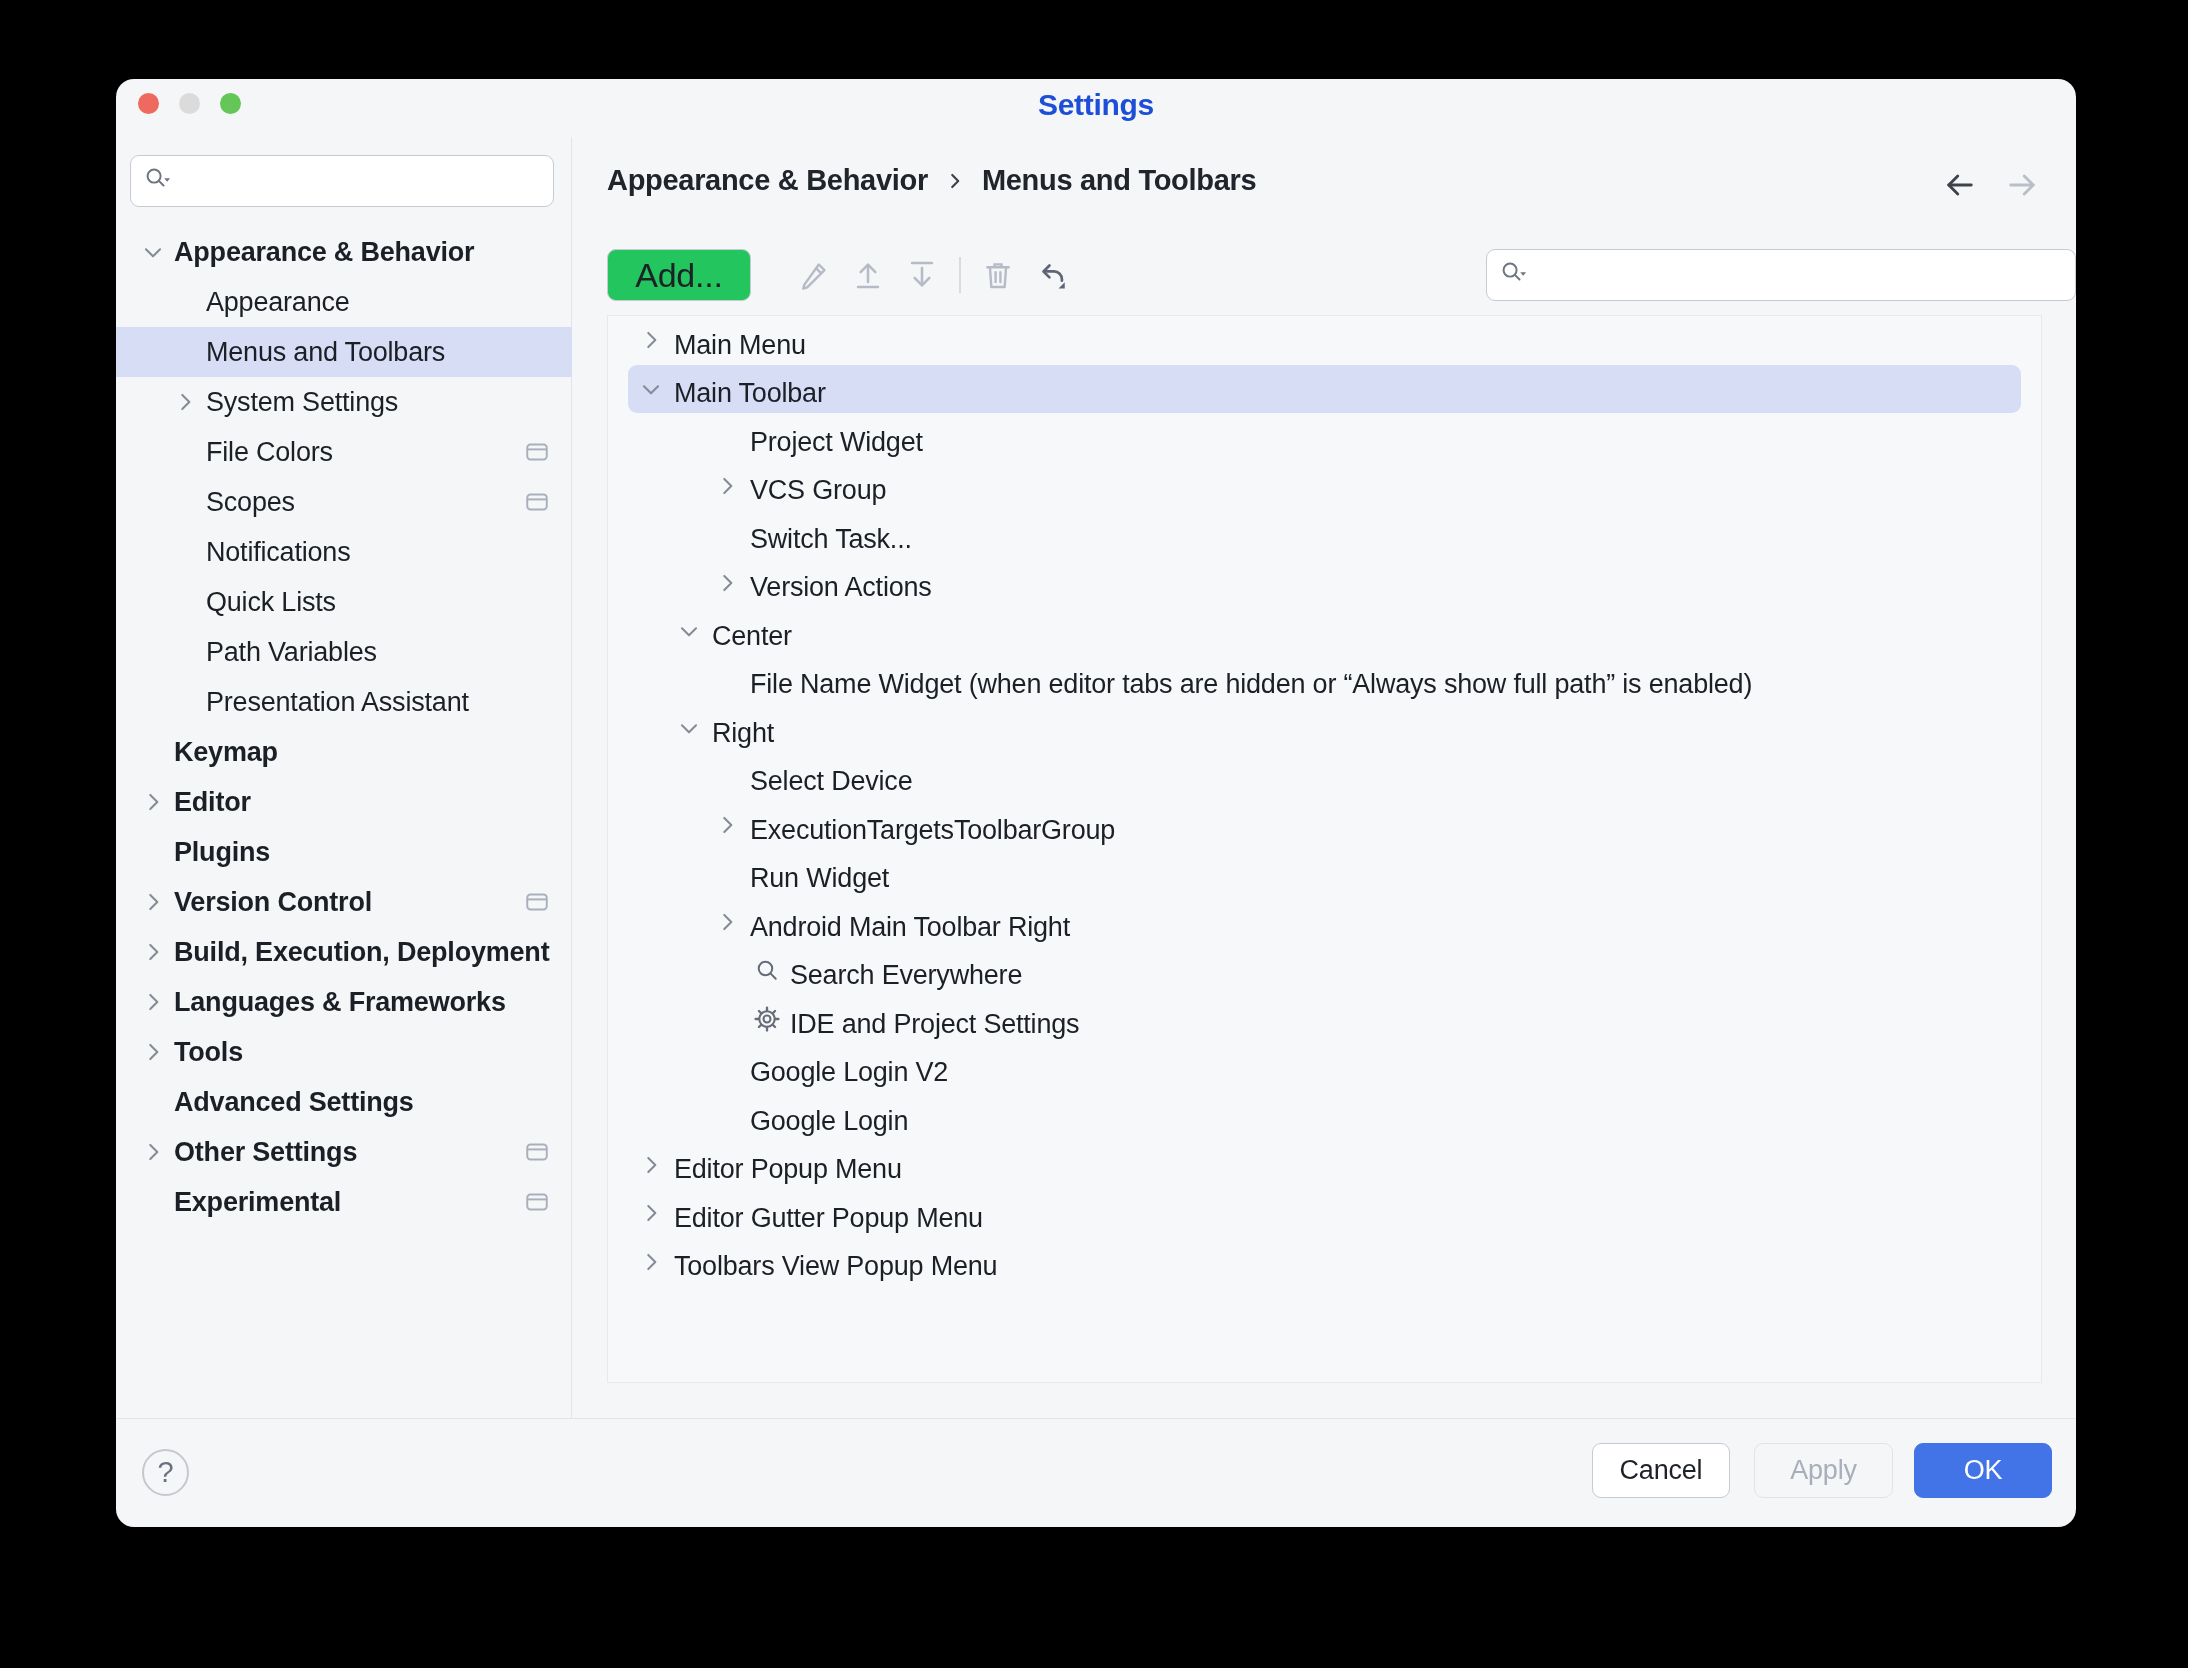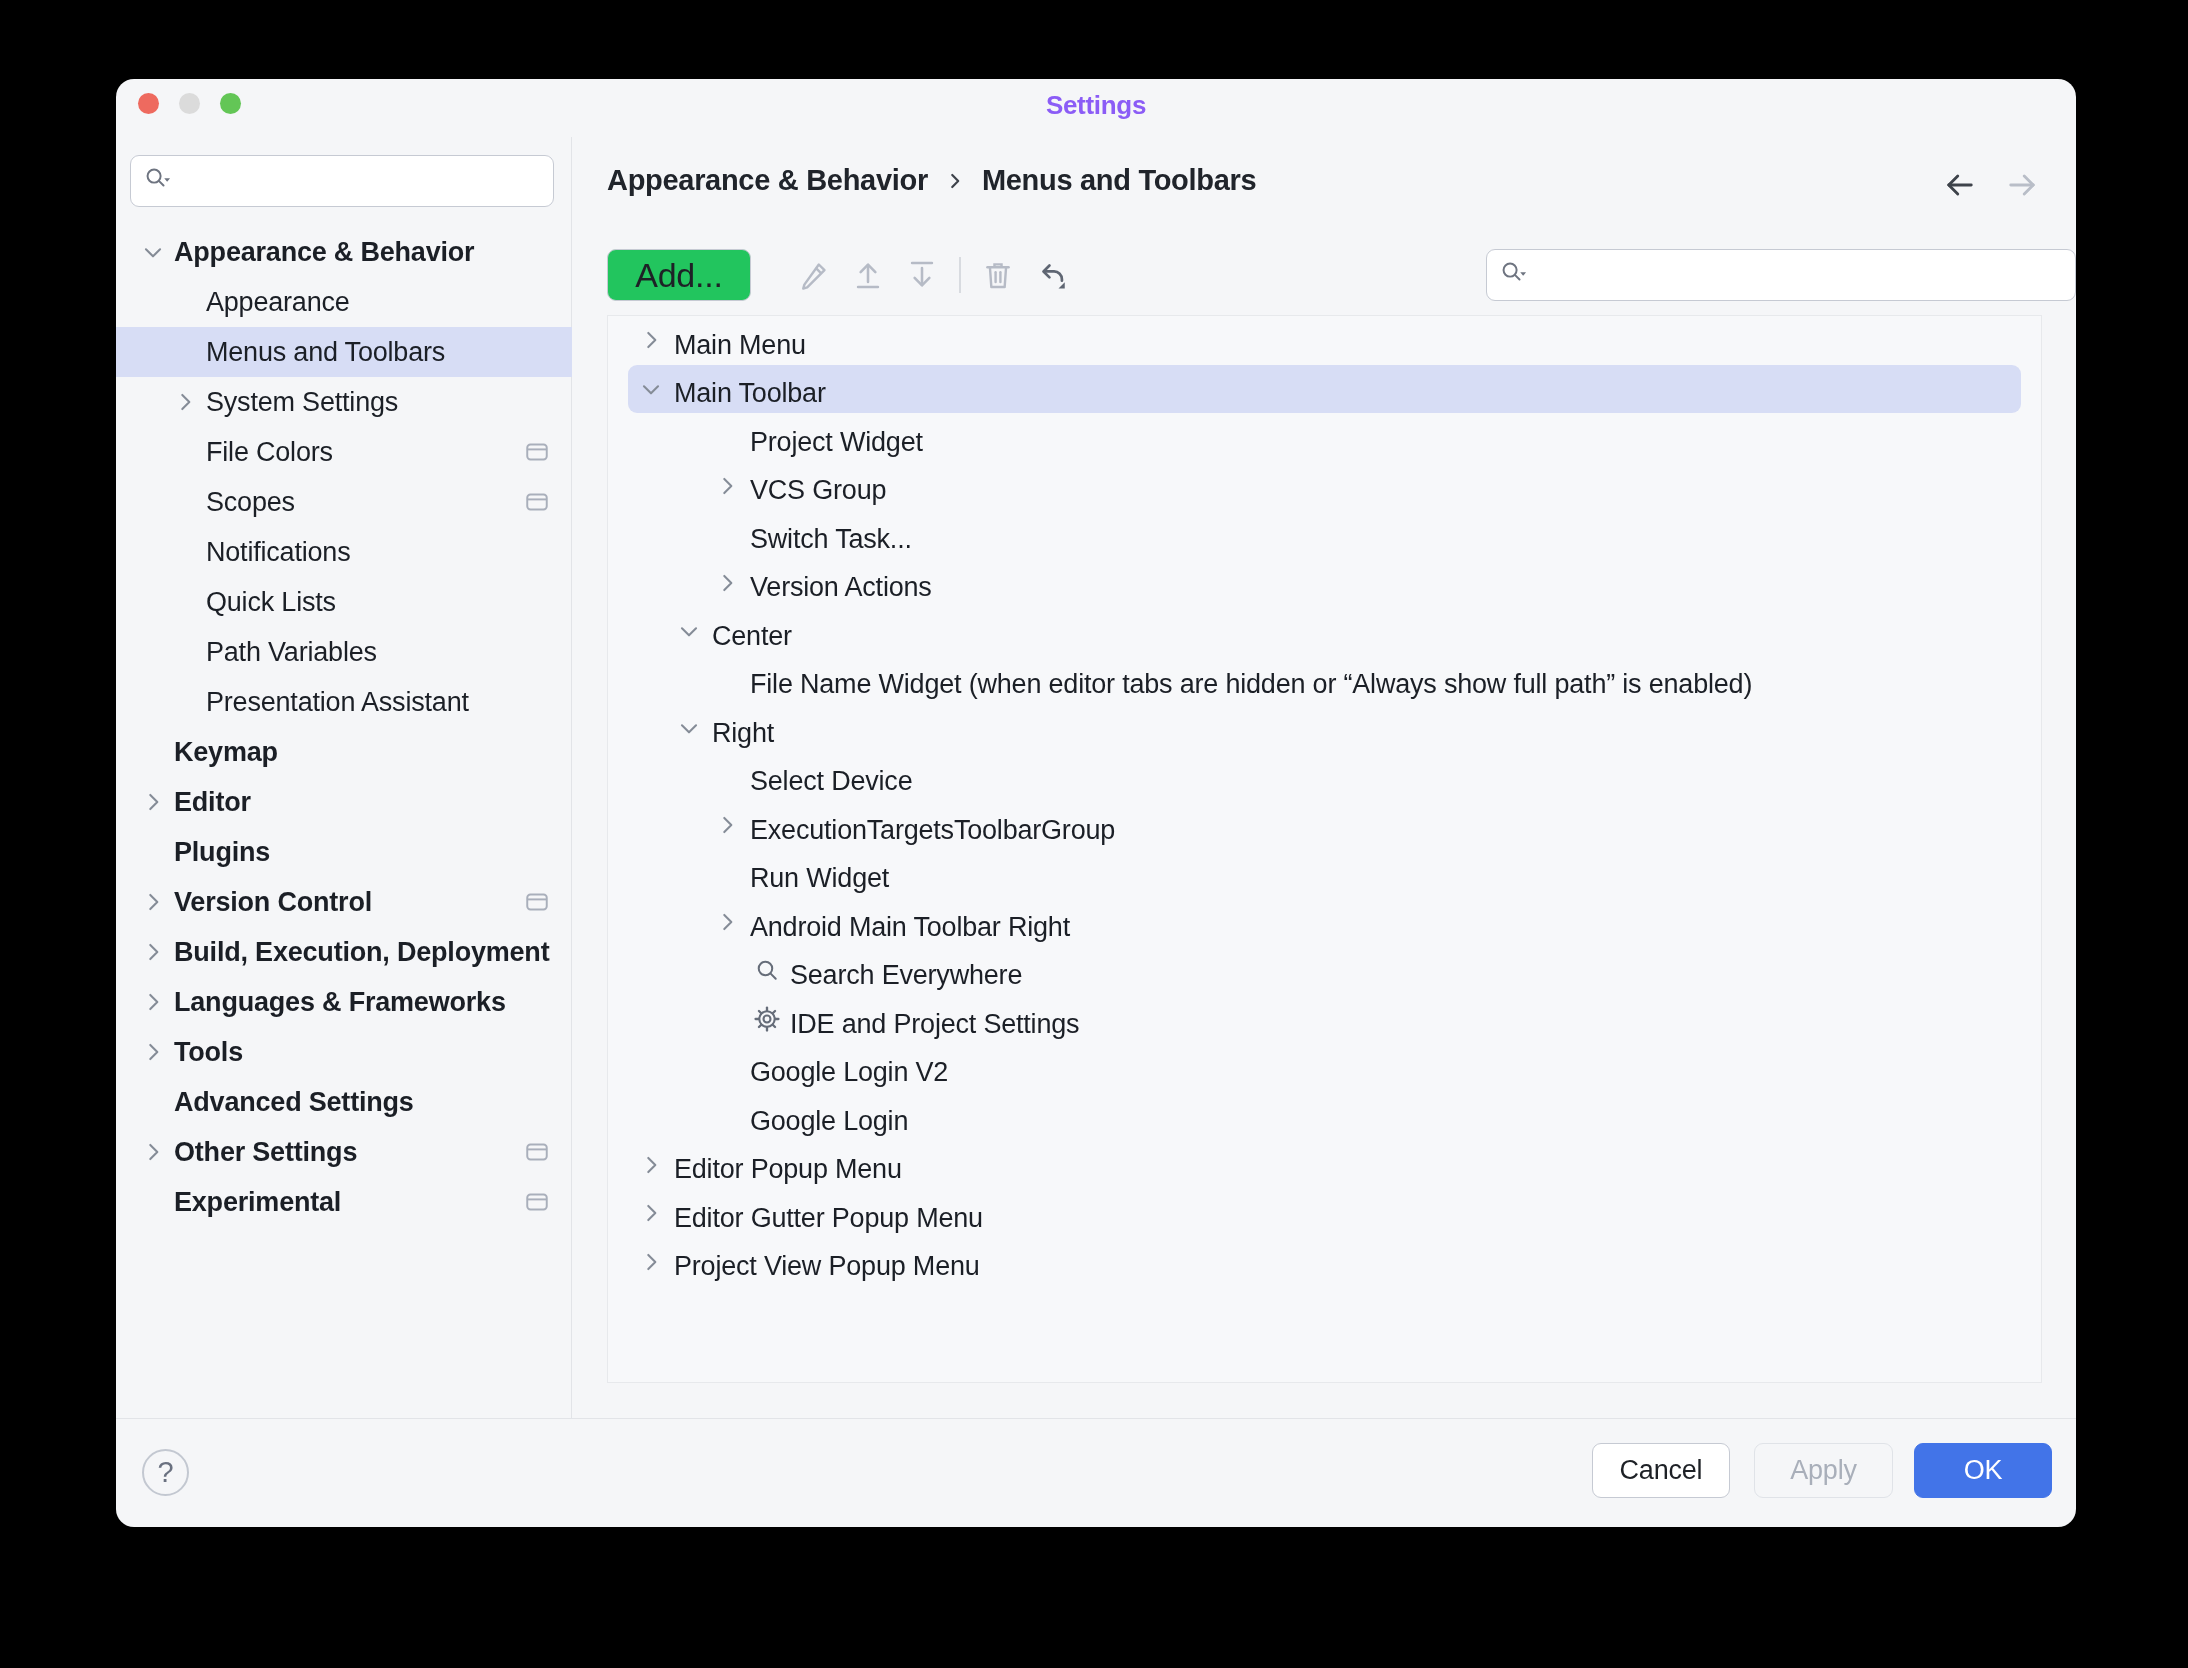--- a/index.html
+++ b/index.html
@@ -11,21 +11,21 @@
 
   
   .titlebar { position:absolute; left:0; top:0; width:100%; height:58px; }
   .lights { position:absolute; left:22px; top:14px; display:flex; gap:20px; }
   .light { width:21px; height:21px; border-radius:50%; }
   .light.red { background:#EE6A5F; }
   .light.gray { background:#DBDBDB; }
   .light.green { background:#63C656; }
   .win-title { position:absolute; left:0; top:0; width:100%; height:52px;
     display:flex; align-items:center; justify-content:center;
-    font-size:26px; font-weight:700; color:#8b5cf6; letter-spacing:-.3px; }
+    font-size:30px; font-weight:700; color:#1d4ed8; letter-spacing:-.3px; }
 
   
   .sidebar { position:absolute; left:0; top:58px; width:456px; height:1281px;
     border-right:1.5px solid #E2E4E8; }
   .searchbox { position:absolute; left:14px; top:18px; width:424px; height:52px;
     background:#FFF; border:1.5px solid #C6CAD3; border-radius:9px;
     display:flex; align-items:center; padding-left:12px; gap:8px; }
   .searchbox input { border:none; outline:none; flex:1; height:40px; font-size:26px;
     background:transparent; color:#1E2126; }
   .nav-list { position:absolute; left:0; top:90px; width:456px; }
@@ -511,21 +511,21 @@
             </svg>
           </span>
           <span class="t-label">Editor Gutter Popup Menu</span>
         </div>
         <div class="tree-row lvl-0">
           <span class="t-chev">
             <svg width="26" height="26" viewBox="0 0 24 24" fill="none">
               <polyline points="9.5 5.5 16 12 9.5 18.5" stroke="#858C97" stroke-width="1.9" stroke-linecap="round" stroke-linejoin="round"></polyline>
             </svg>
           </span>
-          <span class="t-label">Project View Popup Menu</span>
+          <span class="t-label">Toolbars View Popup Menu</span>
         </div>
       </div>
   </div>
 
   <div class="footer">
     <div class="help-btn">?</div>
     <div class="btn btn-cancel">Cancel</div>
     <div class="btn btn-apply">Apply</div>
     <div class="btn btn-ok">OK</div>
   </div>

